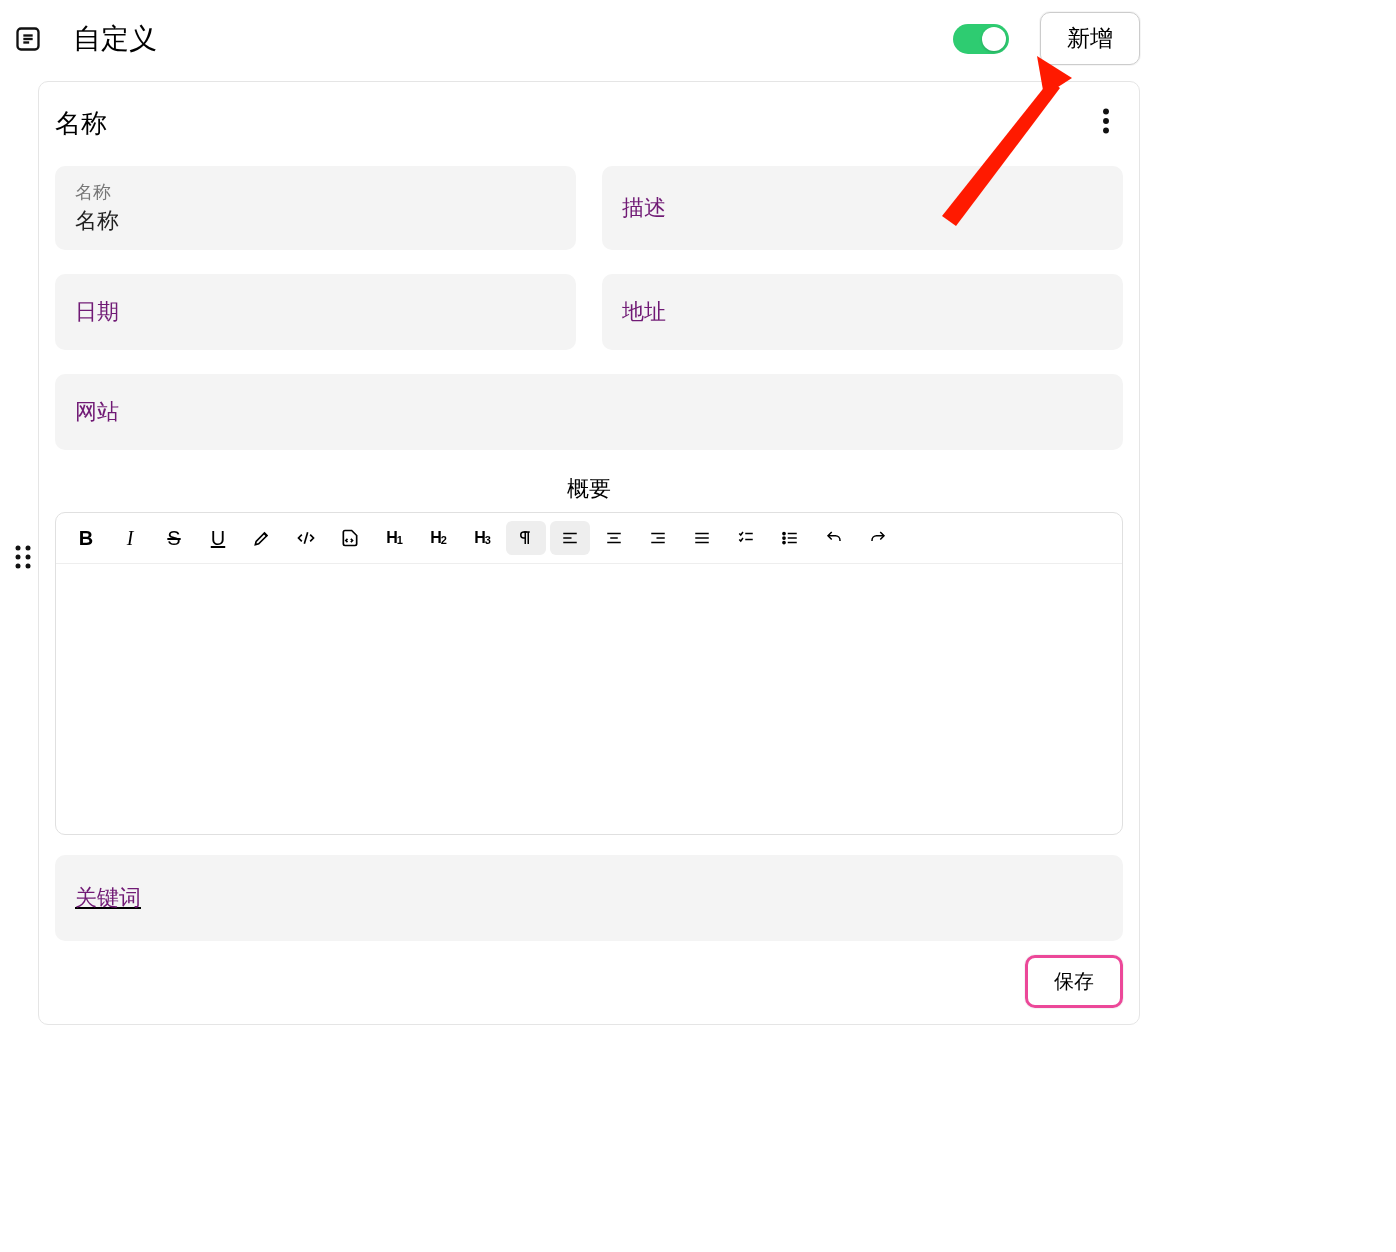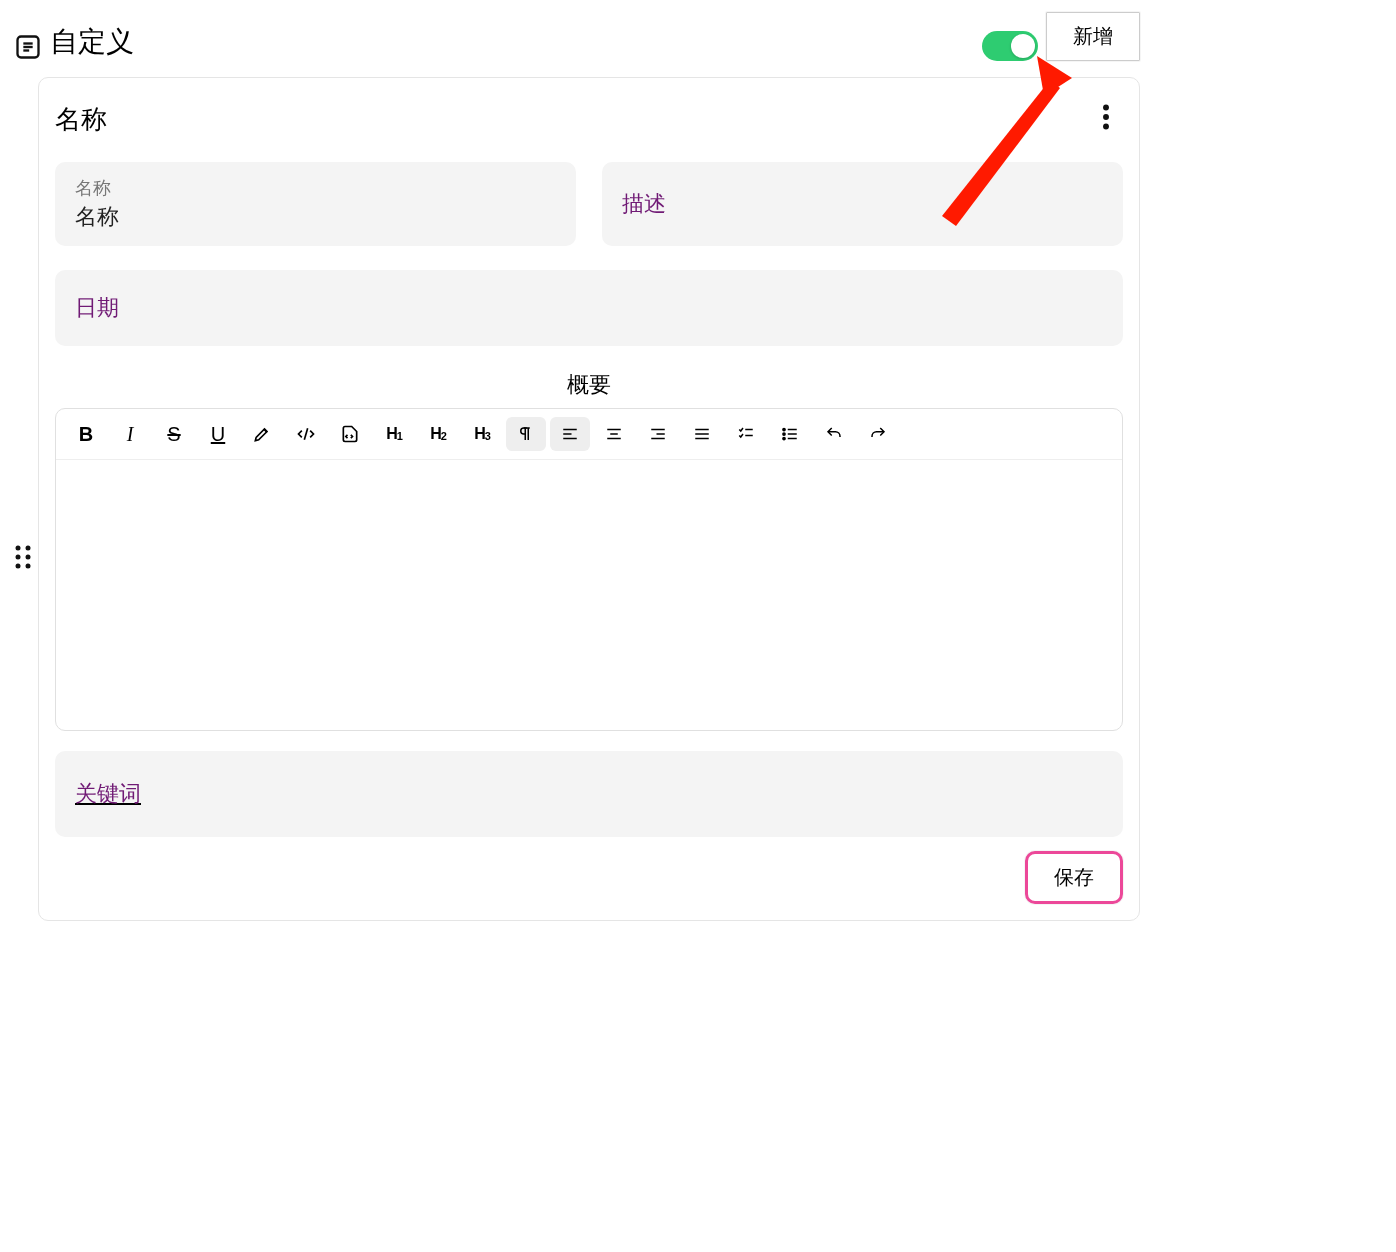--- a/index.html
+++ b/index.html
@@ -4,22 +4,22 @@
 <style>
   * { box-sizing: border-box; margin: 0; padding: 0; }
   body {
     font-family: -apple-system, BlinkMacSystemFont, "Segoe UI", "PingFang SC", "Microsoft YaHei", sans-serif;
     background: #fff;
     padding: 12px 20px 20px 14px;
     width: 1160px;
   }
   .header-row {
     display: flex;
-    align-items: flex-end;
-    gap: 8px;
+    align-items: center;
+    gap: 31px;
     padding-left: 0;
     margin-bottom: 16px;
   }
   .header-icon svg { display: block; }
   .header-title {
     font-size: 28px;
     font-weight: 500;
     flex: 1;
   }
   .toggle {
@@ -36,23 +36,23 @@
     position: absolute;
     right: 3px; top: 3px;
     width: 24px; height: 24px;
     background: #fff;
     border-radius: 50%;
     box-shadow: 0 1px 3px rgba(0,0,0,0.2);
   }
   .add-btn {
     border: 1px solid #ccc;
     background: #fff;
-    border-radius: 1px;
+    border-radius: 10px;
     padding: 10px 26px;
-    font-size: 20px;
+    font-size: 23px;
     cursor: pointer;
     box-shadow: 0 0 0 1px rgba(0,0,0,0.04);
   }
   .drag-handle {
     position: absolute;
     left: 14px;
     top: 544px;
     cursor: grab;
   }
   .drag-handle svg { display:block; }
@@ -229,22 +229,30 @@
     </div>
     <div class="field">
       <div class="field-placeholder">描述</div>
     </div>
   </div>
 
   <div class="row">
     <div class="field single">
       <div class="field-placeholder">日期</div>
     </div>
-  </div>
-
+    <div class="field single">
+      <div class="field-placeholder">地址</div>
+    </div>
+  </div>
+
+  <div class="row">
+    <div class="field single">
+      <div class="field-placeholder">网站</div>
+    </div>
+  </div>
 
   <div class="section-label">概要</div>
 
   <div class="editor">
     <div class="toolbar">
       <div class="tb-btn">
           <b style="font-size:20px">B</b>
         </div>
       <div class="tb-btn">
           <i style="font-size:20px;font-family:serif">I</i>

